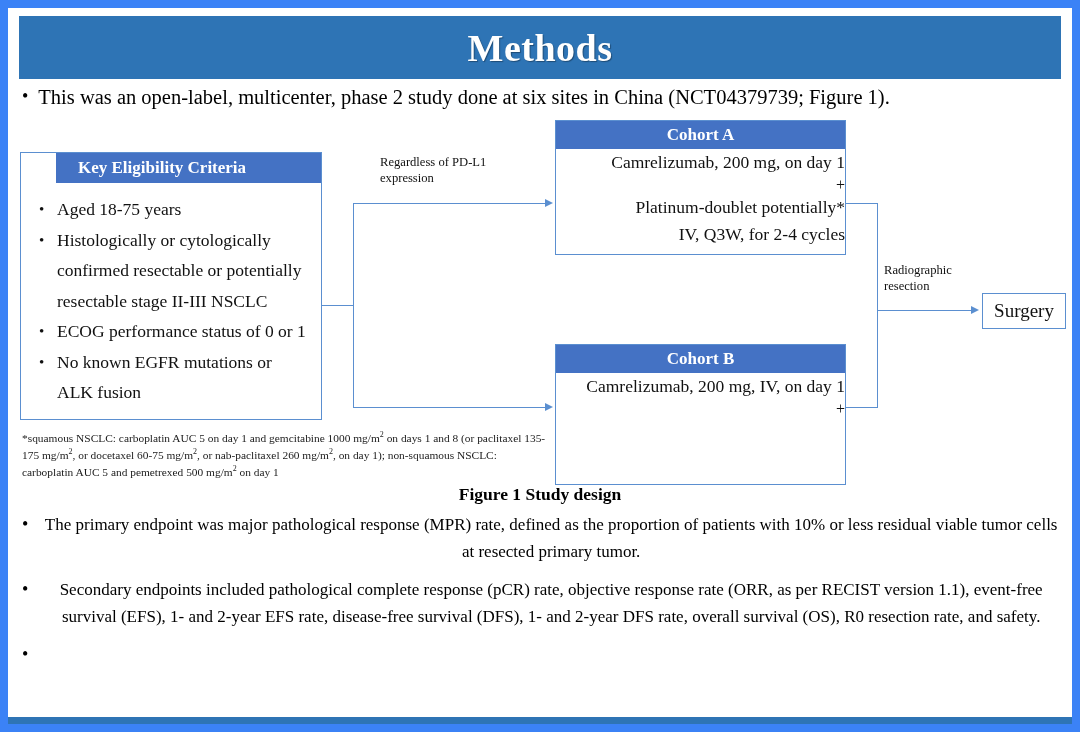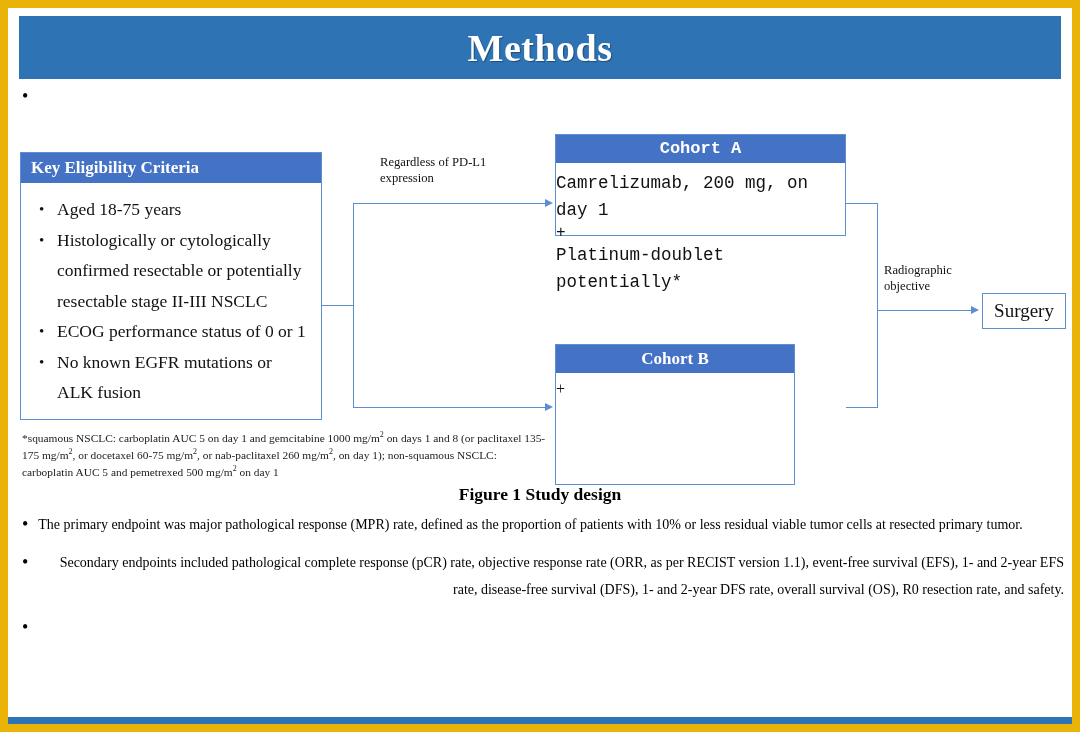--- a/index.html
+++ b/index.html
@@ -1,19 +1,19 @@
 <!DOCTYPE html>
 <html><head>
 <meta charset="utf-8">
 <style>
   html,body{margin:0;padding:0;background:#000;}
   body{width:1080px;height:732px;overflow:hidden;
        font-family:"Liberation Serif","DejaVu Serif",serif;}
 
-  .slide{position:relative;width:1080px;height:732px;background:#eab308;box-sizing:border-box;}
+  .slide{position:relative;width:1080px;height:732px;background:#3b82f6;box-sizing:border-box;}
 
   
   .page{position:absolute;left:8px;top:8px;width:1064px;height:716px;background:#ffffff;
         box-sizing:border-box;overflow:hidden;}
 
   
   .title-bar{position:absolute;left:11px;top:8px;width:1042px;height:63px;
              background:#2E74B5;display:flex;align-items:center;justify-content:center;}
   .title-bar .title{color:#ffffff;font-size:38px;font-weight:bold;letter-spacing:.5px;
                     font-family:"Liberation Serif","DejaVu Serif",serif;
@@ -32,34 +32,34 @@
   .diagram{position:absolute;left:0;top:104px;width:1064px;height:390px;}
 
   .box{position:absolute;box-sizing:border-box;border:1.3px solid #5B8FD0;background:#fff;}
   .box-head{background:#4472C4;color:#fff;font-weight:bold;text-align:center;
             font-size:16.5px;line-height:28px;height:28px;}
   .box-head.wide{font-size:17px;}
   .box-body{padding:5px 6px 6px 6px;}
 
   
   #elig{left:12px;top:40px;width:302px;height:268px;}
-  #elig .box-head{font-size:17px;line-height:30px;height:30px;text-align:left;padding-left:10px;}
+  #elig .box-head{font-size:17px;line-height:30px;height:30px;text-align:left;padding-left:22px;margin-left:35px;}
   .crit{margin:0;padding:6px 4px 0 6px;list-style:none;}
   .crit li{position:relative;padding-left:24px;font-size:17.5px;line-height:30.5px;color:#111;}
   .crit li .b{position:absolute;left:6px;top:0;font-size:15px;}
 
   
   .footnote{position:absolute;left:14px;top:316px;width:525px;font-size:11.4px;
             line-height:14.4px;color:#1a1a1a;}
   .footnote sup{font-size:8px;}
 
   
-  #cohortA{left:547px;top:22px;width:291px;height:102px;font-family:Liberation Mono, monospace;}
-  #cohortB{left:547px;top:232px;width:240px;height:141px;}
-  .cohort-lines{text-align:left;font-size:17.5px;line-height:27px;color:#111;padding-top:7px;}
+  #cohortA{left:547px;top:8px;width:291px;height:135px;}
+  #cohortB{left:547px;top:232px;width:291px;height:141px;}
+  .cohort-lines{text-align:right;font-size:17.5px;line-height:27px;color:#111;}
   .cohort-lines .plus{line-height:18px;font-size:16px;}
 
   
   #surgery{left:974px;top:181px;width:84px;height:36px;
            display:flex;align-items:center;justify-content:center;
            font-size:19px;color:#111;}
 
   
   .conn-label{position:absolute;font-size:12.6px;line-height:16px;color:#111;}
   #lab-top{left:372px;top:42px;width:160px;}
@@ -74,34 +74,35 @@
          border-bottom:4.5px solid transparent;border-left:8px solid #5B8FD0;}
 
   
   .fig-cap{position:absolute;left:0;top:476px;width:1064px;text-align:center;
            font-size:17.5px;font-weight:bold;color:#000;}
 
   
   .bullets{position:absolute;left:14px;top:503px;width:1042px;}
   .bullets .bullet{display:flex;gap:10px;align-items:flex-start;margin-bottom:11px;}
   .bullets .dot{font-size:18px;line-height:27px;}
-  .bullets .btext{font-size:14px;line-height:27px;color:#000;text-align:right;}
+  .bullets .btext{font-size:17px;line-height:27px;color:#000;text-align:center;}
 </style>
 </head>
 <body>
 
 <div class="slide">
  <div class="page">
 
   <div class="title-bar">
     <div class="title">Methods</div>
   </div>
 
   <div class="lead-bullet">
     <span class="dot">•</span>
+    <span>This was an open-label, multicenter, phase 2 study done at six sites in China (NCT04379739; Figure 1).</span>
   </div>
 
   <div class="diagram">
 
     <div class="ln h" style="left:314px;top:193px;width:32px;"></div>
     <div class="ln v" style="left:345px;top:91px;height:205px;"></div>
     <div class="ln h" style="left:345px;top:91px;width:193px;"></div>
     <div class="arrow" style="left:537px;top:87px;"></div>
     <div class="ln h" style="left:345px;top:295px;width:193px;"></div>
     <div class="arrow" style="left:537px;top:291px;"></div>
@@ -127,36 +128,38 @@
     <div class="footnote">
       <span>*squamous NSCLC: carboplatin AUC 5 on day 1 and gemcitabine 1000 mg/m<sup>2</sup> on days 1 and 8 (or paclitaxel 135-175 mg/m<sup>2</sup>, or docetaxel 60-75 mg/m<sup>2</sup>, or nab-paclitaxel 260 mg/m<sup>2</sup>, on day 1); non-squamous NSCLC: carboplatin AUC 5 and pemetrexed 500 mg/m<sup>2</sup> on day 1</span>
     </div>
 
     <div class="box" id="cohortA">
       <div class="box-head wide">Cohort A</div>
       <div class="cohort-lines">
         <div>Camrelizumab, 200 mg, on day 1</div>
         <div class="plus">+</div>
         <div>Platinum-doublet potentially*</div>
+        <div>IV, Q3W, for 2-4 cycles</div>
       </div>
     </div>
 
     <div class="box" id="cohortB">
       <div class="box-head wide">Cohort B</div>
       <div class="cohort-lines">
+        <div>Camrelizumab, 200 mg, IV, on day 1</div>
         <div class="plus">+</div>
       </div>
     </div>
 
     <div class="box" id="surgery">
       <span>Surgery</span>
     </div>
 
     <div class="conn-label" id="lab-top">Regardless of PD-L1 expression</div>
-    <div class="conn-label" id="lab-radio">Radiographic objective</div>
+    <div class="conn-label" id="lab-radio">Radiographic resection</div>
   </div>
 
   <div class="fig-cap">Figure 1 Study design</div>
 
   <div class="bullets">
     <div class="bullet">
       <span class="dot">•</span>
       <span class="btext">The primary endpoint was major pathological response (MPR) rate, defined as the proportion of patients with 10% or less residual viable tumor cells at resected primary tumor.</span>
     </div>
     <div class="bullet">

